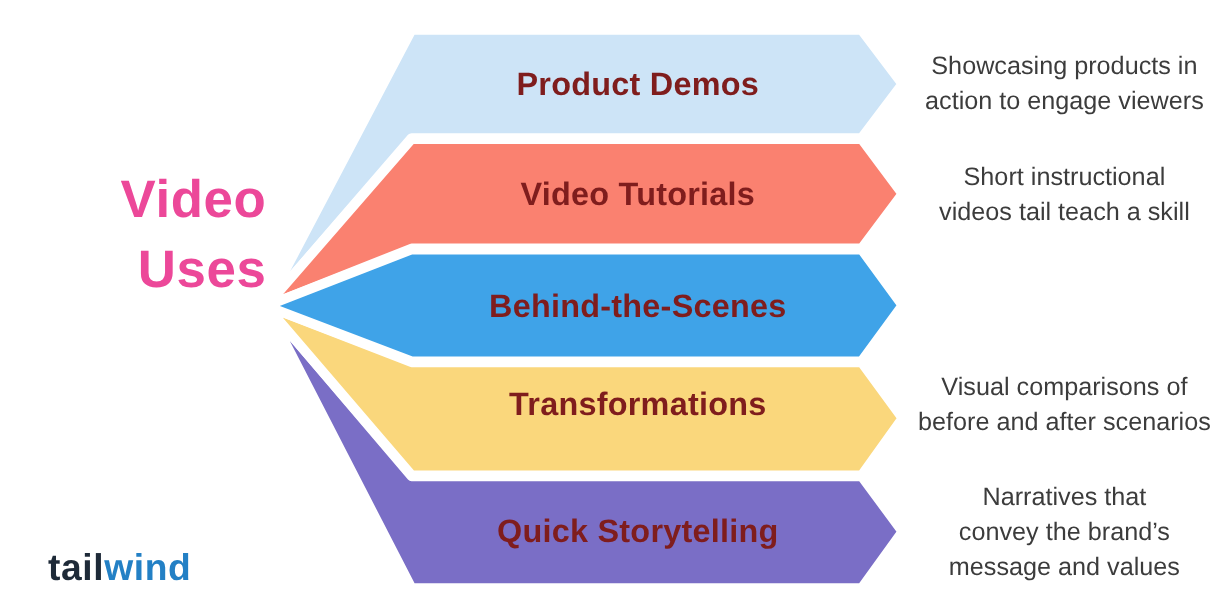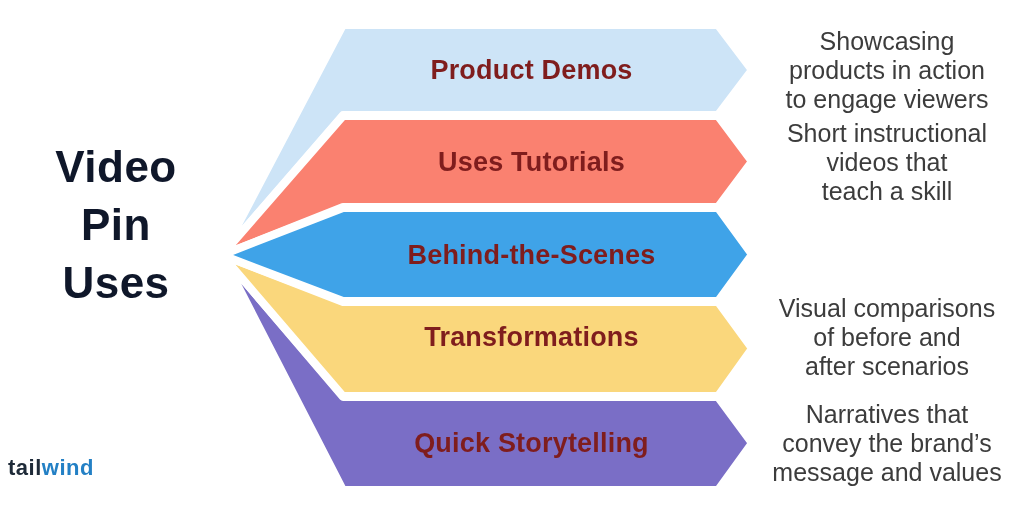--- a/index.html
+++ b/index.html
@@ -20,25 +20,25 @@
   .fan-svg {
     position: absolute;
     left: 0; top: 0;
     width: 1025px; height: 513px;
   }
   .title {
     position: absolute;
     left: 10px;
     top: 138px;
     width: 212px;
-    text-align: center;
+    text-align: right;
     font-size: 44px;
     font-weight: 700;
     line-height: 58px;
-    color: #0f172a;
+    color: #ec4899;
     letter-spacing: 0.5px;
   }
   .band-label {
     position: absolute;
     left: 345px;
     width: 373px;
     height: 90px;
     display: flex;
     align-items: center;
     justify-content: center;
@@ -50,36 +50,36 @@
   }
   .band-desc {
     position: absolute;
     left: 758px;
     width: 258px;
     height: 90px;
     display: flex;
     align-items: center;
     justify-content: center;
     text-align: center;
-    font-size: 25px;
+    font-size: 21px;
     font-weight: 400;
     line-height: 29px;
     color: #3c3c3c;
   }
   .band-desc span { display: block; text-wrap: balance; }
   .r0 { top: 25px; }
   .r1 { top: 117px; }
   .r2 { top: 210px; }
   .r3 { top: 292px; }
   .r4 { top: 398px; }
   .logo {
     position: absolute;
-    left: 8px;
+    left: 40px;
     top: 455px;
-    font-size: 22px;
+    font-size: 31px;
     font-weight: 700;
     letter-spacing: 0.5px;
   }
   .logo .part1 { color: #1e2a38; }
   .logo .part2 { color: #2380c5; }
 </style>
 </head>
 <body>
 
 <div class="canvas">
@@ -88,35 +88,34 @@
 
     <polygon points="222,255 343,25 718,25 752,70 718,115 343,115" stroke="#FFFFFF" stroke-width="8" stroke-linejoin="round" fill="#CDE4F7"></polygon>
     <polygon points="222,255 343,116 718,116 752,161.5 718,207 343,207" stroke="#FFFFFF" stroke-width="8" stroke-linejoin="round" fill="#FA8170"></polygon>
     <polygon points="222,255 343,397 718,397 752,443 718,490 343,490" stroke="#FFFFFF" stroke-width="8" stroke-linejoin="round" fill="#7A6EC6"></polygon>
     <polygon points="222,255 343,302 718,302 752,348.5 718,396 343,396" stroke="#FFFFFF" stroke-width="8" stroke-linejoin="round" fill="#FAD77C"></polygon>
     <polygon points="222,255 343,208 718,208 752,254.5 718,301 343,301" stroke="#FFFFFF" stroke-width="8" stroke-linejoin="round" fill="#3FA3E8"></polygon>
   </svg>
 
   <div class="title">
     <div>Video</div>
-    <div>Pin</div>
     <div>Uses</div>
   </div>
 
   <div class="band-label r0">Product Demos</div>
-  <div class="band-label r1">Uses Tutorials</div>
+  <div class="band-label r1">Video Tutorials</div>
   <div class="band-label r2">Behind-the-Scenes</div>
   <div class="band-label r3">Transformations</div>
   <div class="band-label r4">Quick Storytelling</div>
 
   <div class="band-desc r0">
     <span>Showcasing products in action to engage viewers</span>
   </div>
   <div class="band-desc r1">
-    <span>Short instructional videos that teach a skill</span>
+    <span>Short instructional videos tail teach a skill</span>
   </div>
   <div class="band-desc r3">
     <span>Visual comparisons of before and after scenarios</span>
   </div>
   <div class="band-desc r4">
     <span>Narratives that convey the brand’s message and values</span>
   </div>
 
   <div class="logo">
     <span class="part1">tail</span><span class="part2">wind</span>

